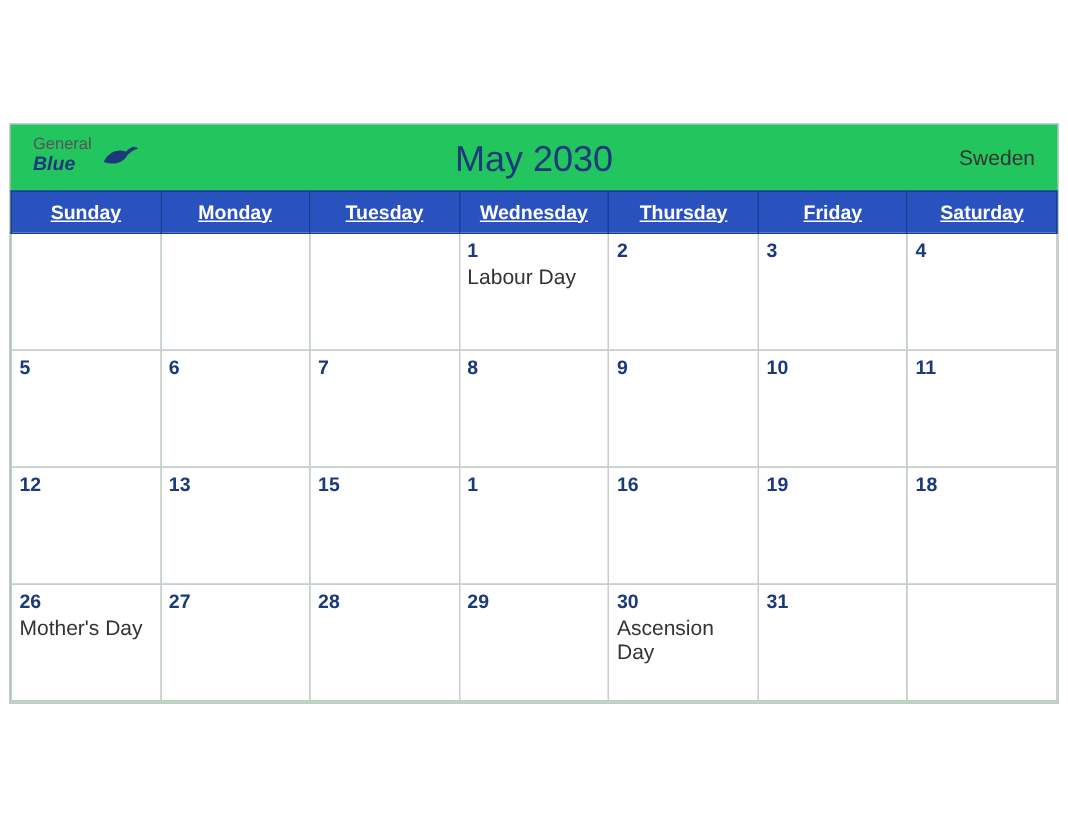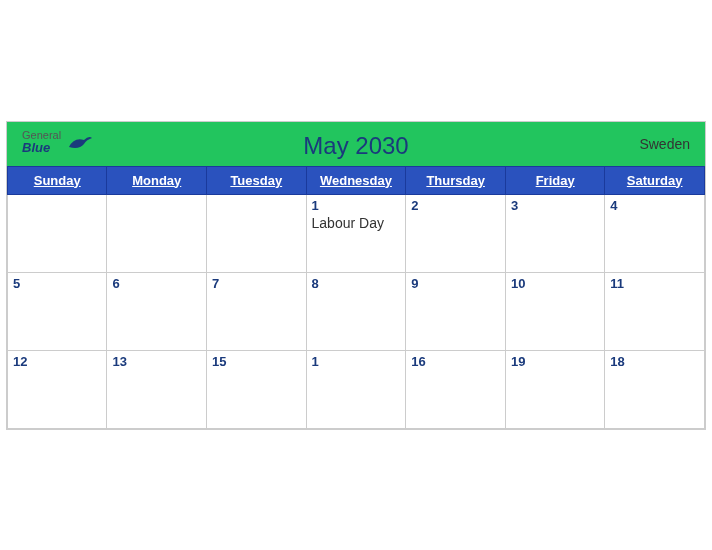--- a/index.html
+++ b/index.html
@@ -195,15 +195,38 @@
           <td>
             <span class="day-number">16</span>
           </td>
           <td>
             <span class="day-number">19</span>
           </td>
           <td>
             <span class="day-number">18</span>
           </td>
         </tr>
+        <tr>
+          <td>
+            <span class="day-number">26</span>
+            <span class="holiday-name">Mother's Day</span>
+          </td>
+          <td>
+            <span class="day-number">27</span>
+          </td>
+          <td>
+            <span class="day-number">28</span>
+          </td>
+          <td>
+            <span class="day-number">29</span>
+          </td>
+          <td>
+            <span class="day-number">30</span>
+            <span class="holiday-name">Ascension Day</span>
+          </td>
+          <td>
+            <span class="day-number">31</span>
+          </td>
+          <td class="empty-cell"></td>
+        </tr>
       </tbody>
   </table>
 </div>
 
 </body></html>

